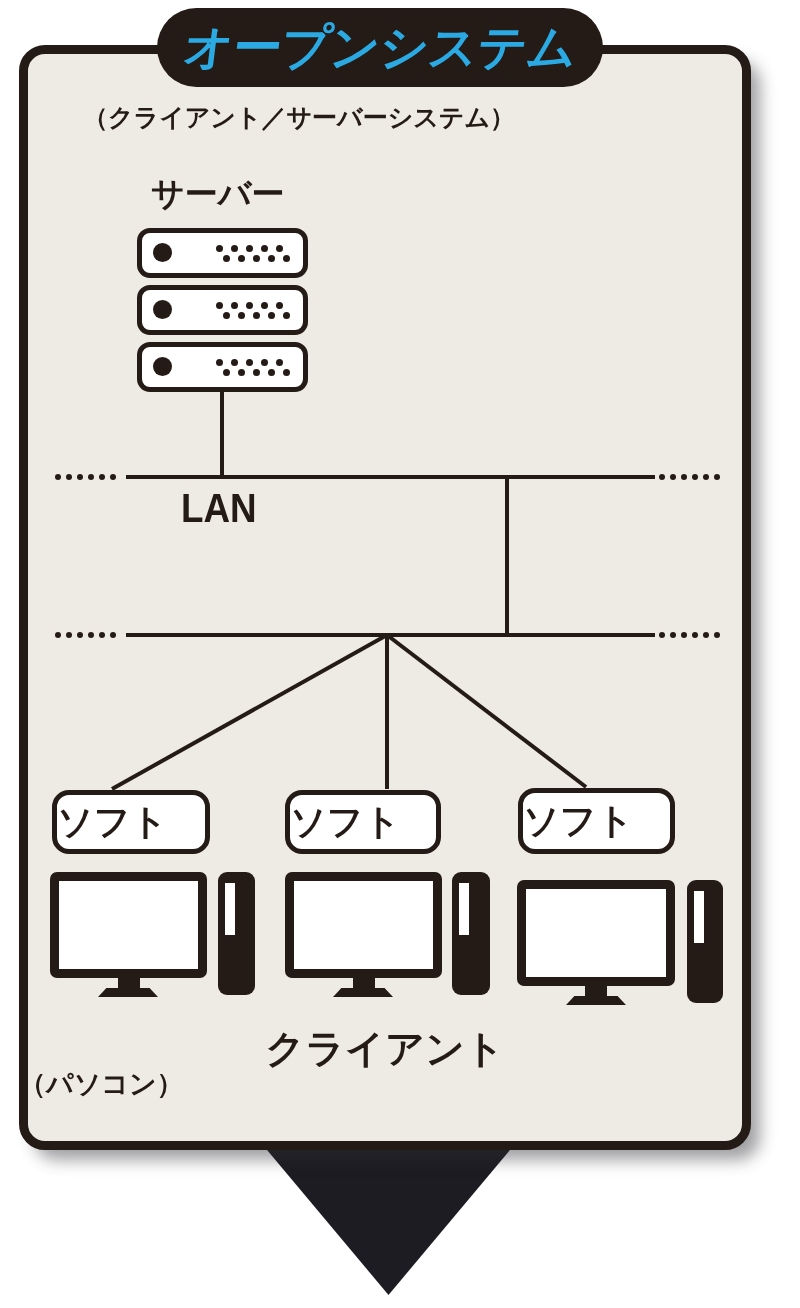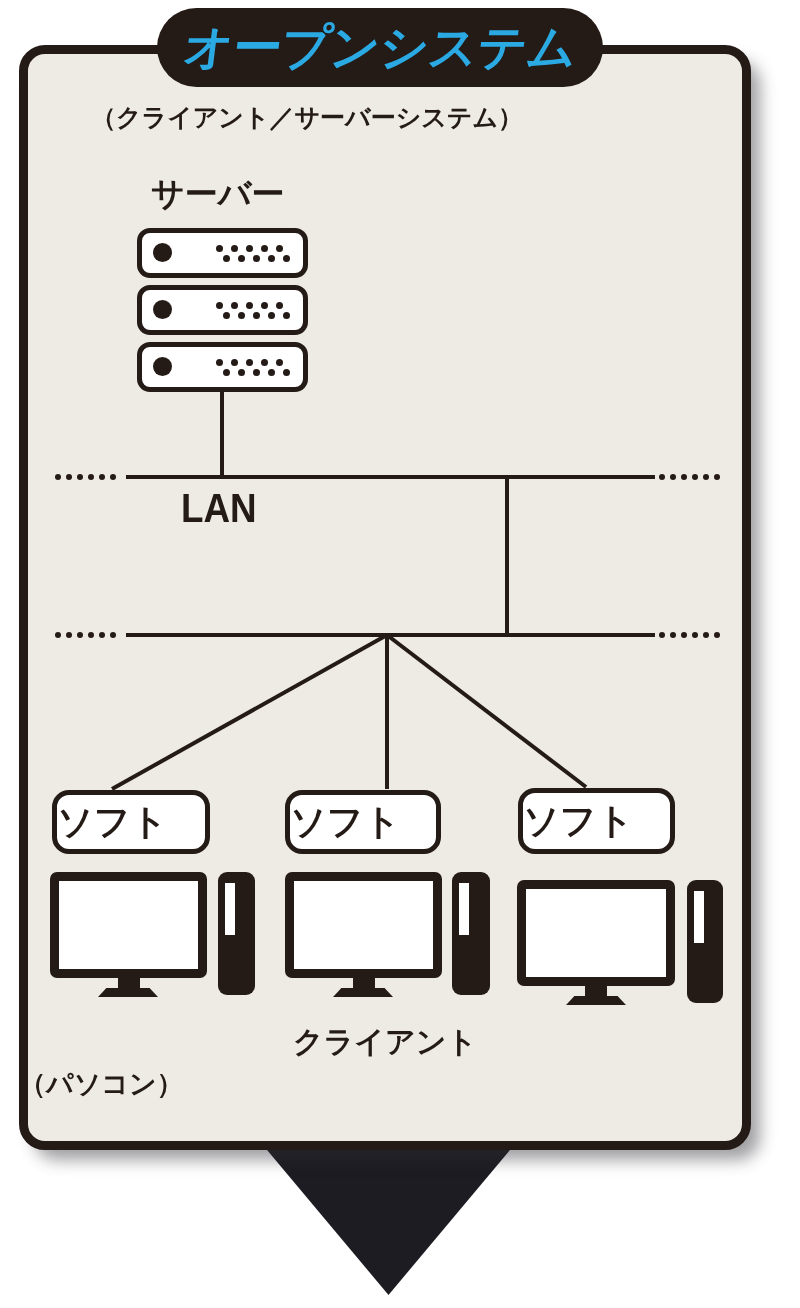--- a/index.html
+++ b/index.html
@@ -24,21 +24,21 @@
     box-shadow:12px 13px 16px -3px rgba(45,45,52,.45);z-index:1;}
 
   .layer{position:absolute;inset:0;z-index:2;}
 
   
   .title-pill{position:absolute;left:157px;top:8px;width:446px;height:79px;
     background:var(--ink);border-radius:42px;display:flex;align-items:center;justify-content:center;}
   .title-text{color:var(--blue);font-size:49px;font-weight:800;transform:skewX(-7deg);
     letter-spacing:-1px;white-space:nowrap;}
 
-  .subtitle{position:absolute;left:14px;top:101px;width:586px;text-align:center;
+  .subtitle{position:absolute;left:6px;top:101px;width:586px;text-align:center;
     font-size:25px;font-weight:700;color:var(--ink);white-space:nowrap;}
 
   
   .server-label{position:absolute;left:151px;top:172px;font-size:33px;font-weight:800;color:var(--ink);}
   .rack{position:absolute;left:137px;width:171px;height:50px;background:var(--white);
     border:5px solid var(--ink);border-radius:13px;}
   .rack.r1{top:228px}.rack.r2{top:285px}.rack.r3{top:342px}
   .rack .power{position:absolute;left:11px;top:10px;width:19px;height:19px;border-radius:50%;background:var(--ink);}
   .vrow{position:absolute;display:flex;gap:8px;}
   .vrow.row1{left:74px;top:12px}
@@ -76,21 +76,21 @@
   
   .monitor{position:absolute;width:157px;height:106px;background:var(--white);
     border:9px solid var(--ink);border-radius:7px;}
   .stand-neck{position:absolute;width:22px;height:11px;background:var(--ink);}
   .stand-base{position:absolute;width:60px;height:9px;background:var(--ink);
     clip-path:polygon(14% 0,86% 0,100% 100%,0 100%);}
   .tower{position:absolute;width:37px;height:123px;background:var(--ink);border-radius:9px;}
   .tower .slot{position:absolute;left:7px;top:11px;width:10px;height:52px;background:var(--white);}
 
   .client-label{position:absolute;left:19px;top:1022px;width:732px;text-align:center;
-    font-size:30px;font-weight:800;color:var(--ink);}
+    font-size:39px;font-weight:800;color:var(--ink);}
   .client-sublabel{position:absolute;left:19px;top:1066px;width:700px;text-align:left;
     font-size:27px;font-weight:700;color:var(--ink);}
 </style>
 </head>
 <body>
 
 <div class="stage">
 
   <div class="down-arrow"></div>
 

